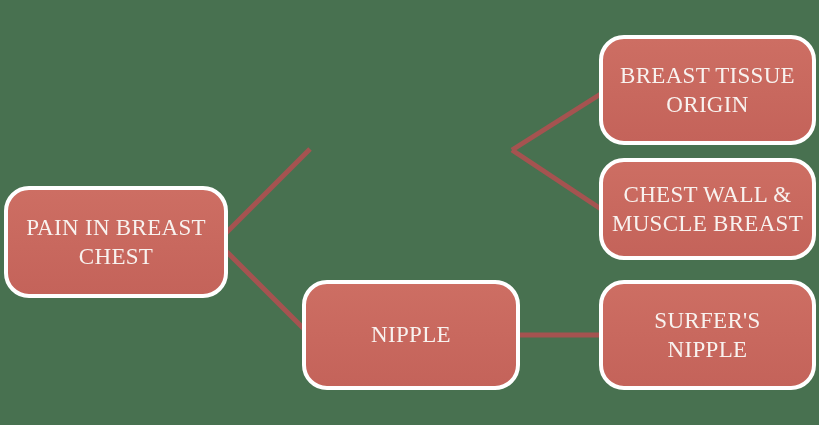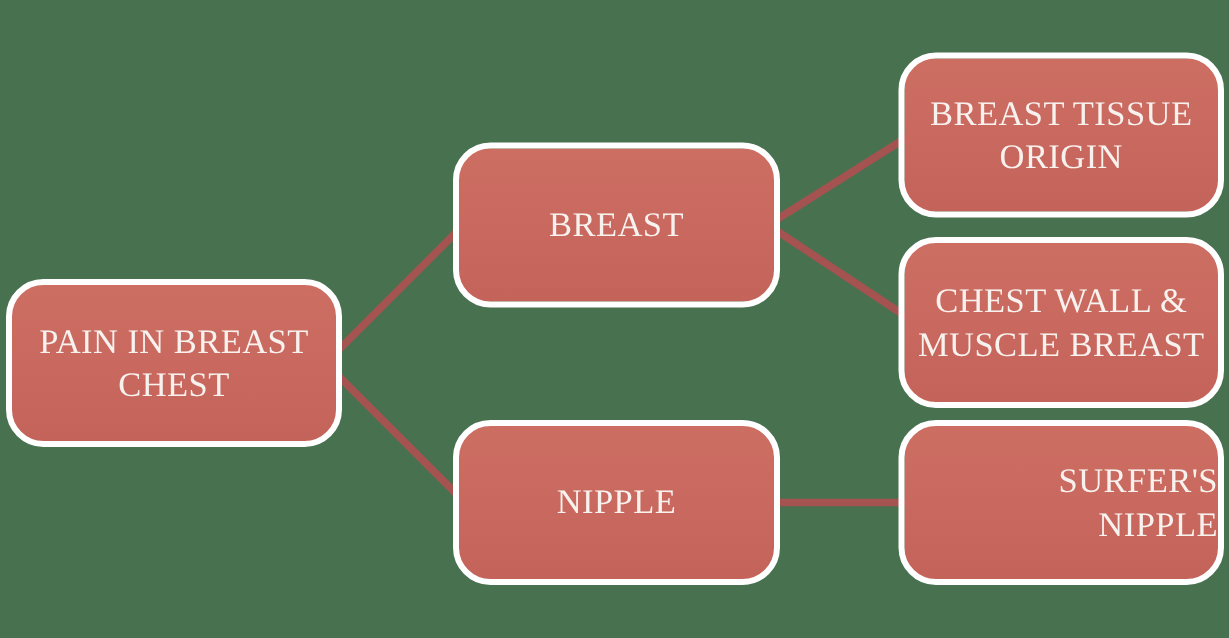--- a/index.html
+++ b/index.html
@@ -44,44 +44,41 @@
     text-align: center;
     font-size: 23px;
     line-height: 1.27;
     letter-spacing: 0.3px;
   }
   .node span { display: block; }
   .node-root          { left: 4px;   top: 186px; width: 224px; height: 112px; }
   .node-breast        { left: 302px; top: 95px;  width: 218px; height: 110px; }
   .node-nipple        { left: 302px; top: 280px; width: 218px; height: 110px; }
   .node-breast-tissue { left: 599px; top: 35px;  width: 217px; height: 110px; }
-  .node-chest-wall    { left: 599px; top: 158px; width: 217px; height: 114px; }
-  .node-surfers       { left: 599px; top: 280px; width: 217px; height: 110px; align-items: flex-end; }
+  .node-chest-wall    { left: 599px; top: 158px; width: 217px; height: 102px; }
+  .node-surfers       { left: 599px; top: 280px; width: 217px; height: 110px; }
 </style>
 </head>
 <body>
 
 <div class="canvas">
 
   <svg class="connectors" viewBox="0 0 819 425">
     <line x1="217" y1="242" x2="310" y2="149"></line>
     <line x1="217" y1="242" x2="310" y2="335"></line>
     <line x1="512" y1="150" x2="607" y2="90"></line>
     <line x1="512" y1="150" x2="607" y2="213"></line>
     <line x1="512" y1="335" x2="607" y2="335"></line>
   </svg>
 
   <div class="node node-root">
     <span>PAIN IN BREAST</span>
     <span>CHEST</span>
   </div>
 
-  <div class="node node-breast">
-    <span>BREAST</span>
-  </div>
 
   <div class="node node-nipple">
     <span>NIPPLE</span>
   </div>
 
   <div class="node node-breast-tissue">
     <span>BREAST TISSUE</span>
     <span>ORIGIN</span>
   </div>
 

